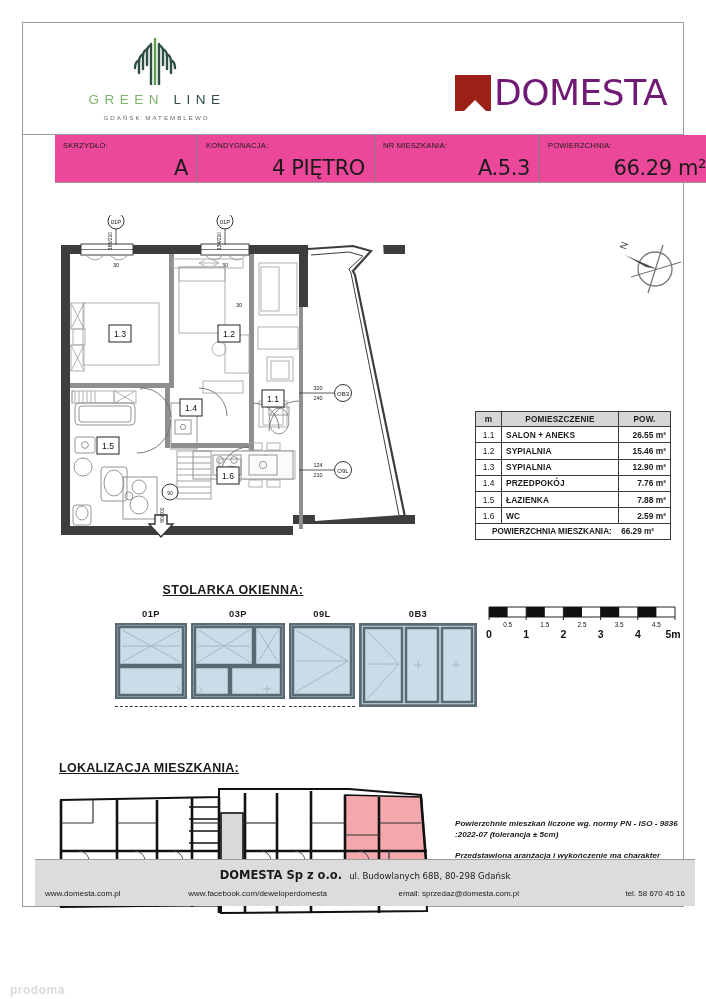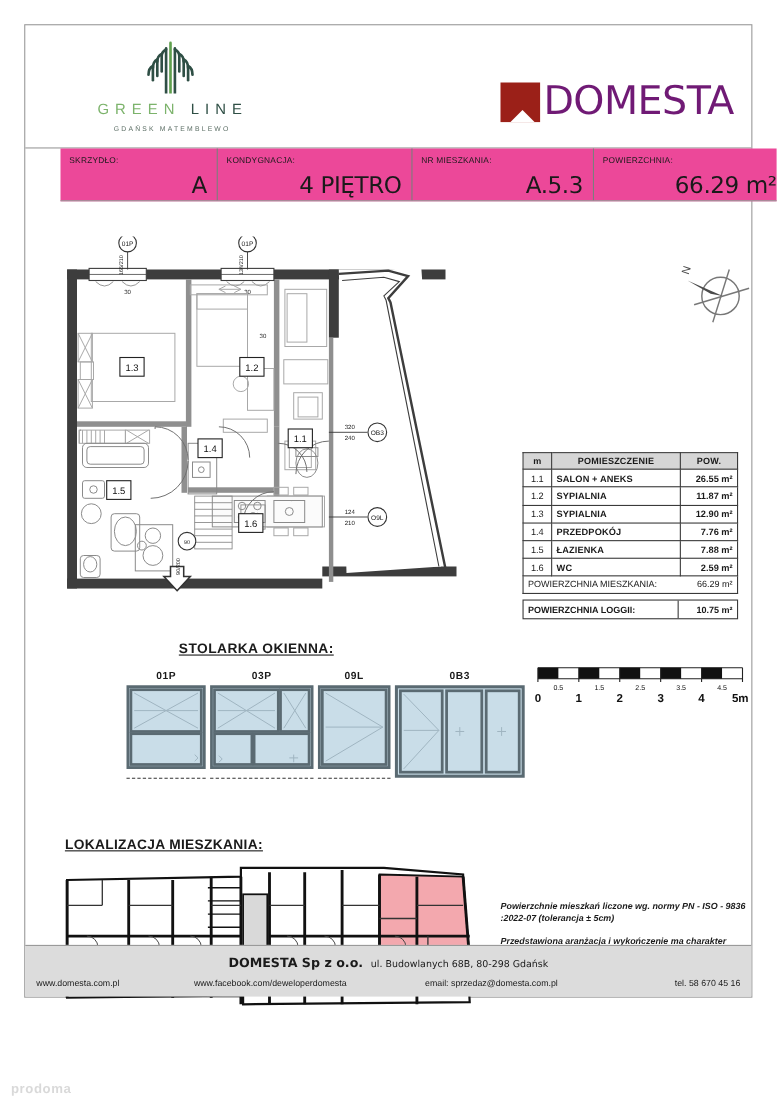--- a/index.html
+++ b/index.html
@@ -83,21 +83,21 @@
     border: 1px solid #3a3a3a; padding: 2.6px 4px;
     font-weight: 400; font-size: 8.4px;
   }
   .rt th { background: #d6d6d6; text-align: center; font-weight: 700; font-size: 8.2px; letter-spacing: 0.2px; }
   .rt td.num { text-align: center; width: 26px; }
   .rt td.nm { text-align: left; font-weight: 600; letter-spacing: 0.1px; }
   .rt td.pw { text-align: right; width: 52px; font-weight: 600; }
   .rt-total {
     display: flex; justify-content: space-between; align-items: center;
     border: 1px solid #3a3a3a; border-top: none;
-    padding: 3px 4px; font-size: 8.2px; font-weight: 400;
+    padding: 3px 16px; font-size: 8.2px; font-weight: 700;
   }
   .rt-loggia {
     display: flex; justify-content: space-between; align-items: center;
     border: 1px solid #3a3a3a; margin-top: 5px; font-size: 8.2px; font-weight: 700;
   }
   .rt-loggia span:first-child { padding: 3.5px 4px; }
   .rt-loggia span:last-child { padding: 3.5px 4px; border-left: 1px solid #3a3a3a; width: 54px; text-align: right; }
 
   
   .scalebox { position: absolute; left: 462px; top: 418px; width: 200px; }
@@ -131,21 +131,21 @@
   .locplan { position: absolute; left: 26px; top: 762px; }
   .notes {
     position: absolute; left: 432px; top: 795px; width: 224px;
     font-size: 8.1px; font-style: italic; font-weight: 700; line-height: 1.42;
   }
   .notes p { margin-bottom: 9px; }
   .notes p:last-child { margin-bottom: 0; }
 
   
   .footer {
-    position: absolute; left: 0; bottom: 0;
+    position: absolute; left: 12px; bottom: 0;
     width: 660px; height: 47px;
     background: #dcdcdc; border-top: 1px solid #9a9a9a;
   }
   .ft-top {
     text-align: center; padding-top: 8px; font-size: 10px;
     font-family: "DejaVu Sans", sans-serif;
   }
   .ft-top .co { font-weight: 700; font-size: 11.5px; }
   .ft-top .ad { font-size: 8.6px; margin-left: 7px; }
   .ft-bot { display: flex; font-size: 8px; padding: 7px 10px 0 10px; }
@@ -447,21 +447,21 @@
         </thead>
         <tbody>
           <tr>
             <td class="num">1.1</td>
             <td class="nm">SALON + ANEKS</td>
             <td class="pw">26.55 m²</td>
           </tr>
           <tr>
             <td class="num">1.2</td>
             <td class="nm">SYPIALNIA</td>
-            <td class="pw">11.87 m²</td>
+            <td class="pw">15.46 m²</td>
           </tr>
           <tr>
             <td class="num">1.3</td>
             <td class="nm">SYPIALNIA</td>
             <td class="pw">12.90 m²</td>
           </tr>
           <tr>
             <td class="num">1.4</td>
             <td class="nm">PRZEDPOKÓJ</td>
             <td class="pw">7.76 m²</td>
@@ -474,24 +474,20 @@
           <tr>
             <td class="num">1.6</td>
             <td class="nm">WC</td>
             <td class="pw">2.59 m²</td>
           </tr>
         </tbody>
       </table>
       <div class="rt-total">
         <span>POWIERZCHNIA MIESZKANIA:</span>
         <span>66.29 m²</span>
-      </div>
-      <div class="rt-loggia">
-        <span>POWIERZCHNIA LOGGII:</span>
-        <span>10.75 m²</span>
       </div>
     </div>
 
     <div class="scalebox">
       <svg class="sb-svg" width="200" height="40" viewBox="0 0 200 40">
         <line x1="4" y1="6" x2="190" y2="6" stroke="#222" stroke-width="1"></line>
         <line x1="4" y1="16" x2="190" y2="16" stroke="#222" stroke-width="1"></line>
         <g fill="#111">
           <rect x="4" y="6" width="18.6" height="10"></rect>
           <rect x="41.2" y="6" width="18.6" height="10"></rect>

